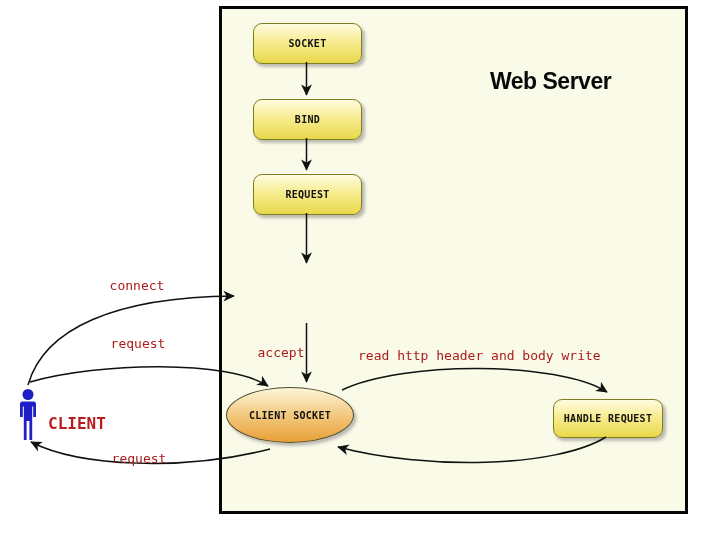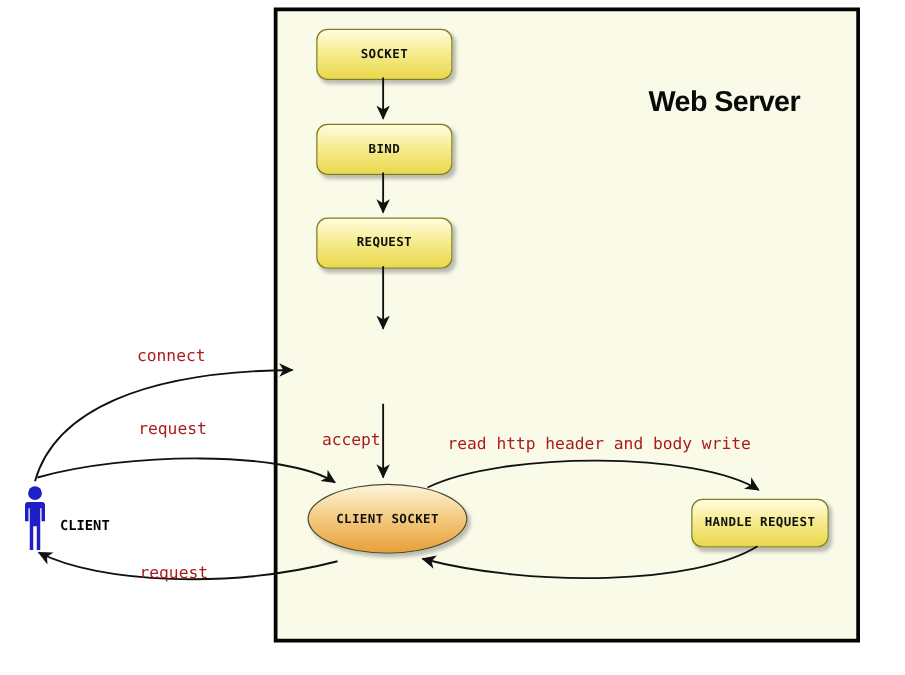--- a/index.html
+++ b/index.html
@@ -8,21 +8,21 @@
     font-family:"DejaVu Sans Mono", monospace;overflow:hidden;
   }
   .server-box{
     position:absolute;left:219px;top:6px;width:463px;height:502px;
     background:var(--server-bg,#fafae8);
     border:3px solid #050505;
   }
   .server-title{
     position:absolute;left:490px;top:68px;width:150px;
     font-family:"Liberation Sans", sans-serif;
-    font-weight:bold;font-size:23px;color:#0a0a0a;text-align:right;
+    font-weight:bold;font-size:23px;color:#0a0a0a;text-align:left;
     letter-spacing:-0.5px;
   }
   .node{
     position:absolute;display:flex;align-items:center;justify-content:center;
     font-weight:bold;font-size:10px;color:#111;letter-spacing:0.3px;
     white-space:nowrap;
   }
   .node.box{
     border:1.5px solid var(--node-border-olive,#7e7e1e);
     border-radius:9px;
@@ -38,38 +38,38 @@
     background:linear-gradient(180deg,var(--green-top,#f2fcec) 0%,#90e982 50%,var(--green-bottom,#3ed23a) 100%);
   }
   .node.orange{
     background:linear-gradient(180deg,var(--orange-top,#fdf5da) 0%,#f3c97e 50%,var(--orange-bottom,#e7a037) 100%);
   }
   .elabel{
     position:absolute;font-weight:normal;font-size:13px;
     color:var(--label-red,#aa1c1c);text-align:center;white-space:nowrap;
   }
   .actor-label{
-    position:absolute;left:48px;top:414px;font-weight:bold;font-size:11px;color:#000000;
+    position:absolute;left:48px;top:414px;font-weight:bold;font-size:16px;color:#b91c1c;
   }
   .overlay{position:absolute;left:0;top:0;pointer-events:none;}
   .actor-icon{position:absolute;left:17px;top:387px;}
 </style>
 </head>
 <body>
 
 <div class="canvas">
 
   <div class="server-box"></div>
 
   <div class="server-title">Web Server</div>
 
   <div class="node box" style="left:253px;top:23px;width:107px;height:39px">SOCKET</div>
   <div class="node box" style="left:253px;top:99px;width:107px;height:39px">BIND</div>
   <div class="node box" style="left:253px;top:174px;width:107px;height:39px">REQUEST</div>
-  <div class="node ellipse orange" style="left:246px;top:387px;width:126px;height:54px">CLIENT SOCKET</div>
+  <div class="node ellipse orange" style="left:226px;top:387px;width:126px;height:54px">CLIENT SOCKET</div>
   <div class="node box" style="left:553px;top:399px;width:108px;height:37px">HANDLE REQUEST</div>
 
   <svg class="actor-icon" width="24" height="56" viewBox="0 0 24 56">
     <circle cx="11" cy="7.5" r="5.5" fill="var(--actor-blue,#1f1fc8)"></circle>
     <path fill="var(--actor-blue,#1f1fc8)" d="M5.2,14.5 C4,14.5 3,15.5 3,16.8 L3,30 L5.8,30 L5.8,19.5 L6.8,19.5 L6.8,33
              L6.8,53 L9.6,53 L9.6,34 L12.4,34 L12.4,53 L15.2,53 L15.2,33 L15.2,19.5
              L16.2,19.5 L16.2,30 L19,30 L19,16.8 C19,15.5 18,14.5 16.8,14.5 Z"></path>
   </svg>
   <div class="actor-label">CLIENT</div>
 

